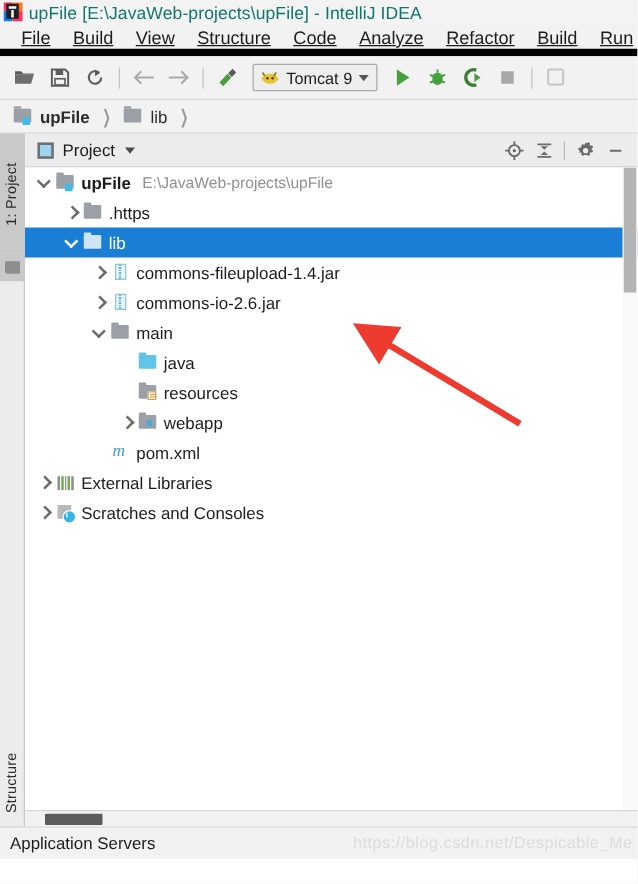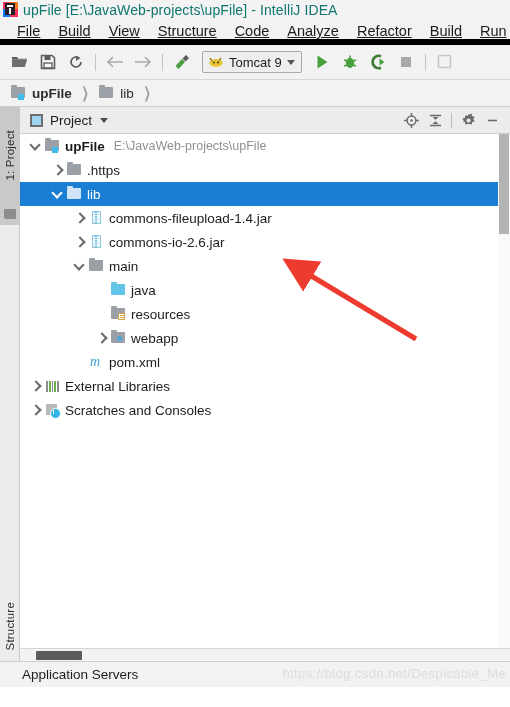--- a/index.html
+++ b/index.html
@@ -199,21 +199,21 @@
   .vscroll { position:absolute; right:0; top:0; width:12px; height:100%; background:#fafafa; }
   .vscroll .thumb { position:absolute; right:1px; top:0; width:10px; height:100px; background:#b4b4b4; }
   .hscroll-holder { height:13px; background:#f2f2f2; border-top:1px solid #d6d6d6;
                     position:relative; }
   .hthumb { position:absolute; left:16px; top:2px; width:46px; height:9px;
             background:#5c5c5c; border-radius:1px; }
 
   
   .statusbar {
     height:26px; background:#f2f2f2; display:flex; align-items:center;
-    padding-left:22px; border-top:1px solid #cfcfcf;
+    padding-left:8px; border-top:1px solid #cfcfcf;
   }
   .status-text { font-size:13.5px; color:#1c1c1c; }
 
   .watermark {
     position:absolute; right:4px; bottom:26px;
     font-size:13px; color:#dcdcdc; white-space:nowrap;
     letter-spacing:.4px;
   }
 </style>
 </head>

